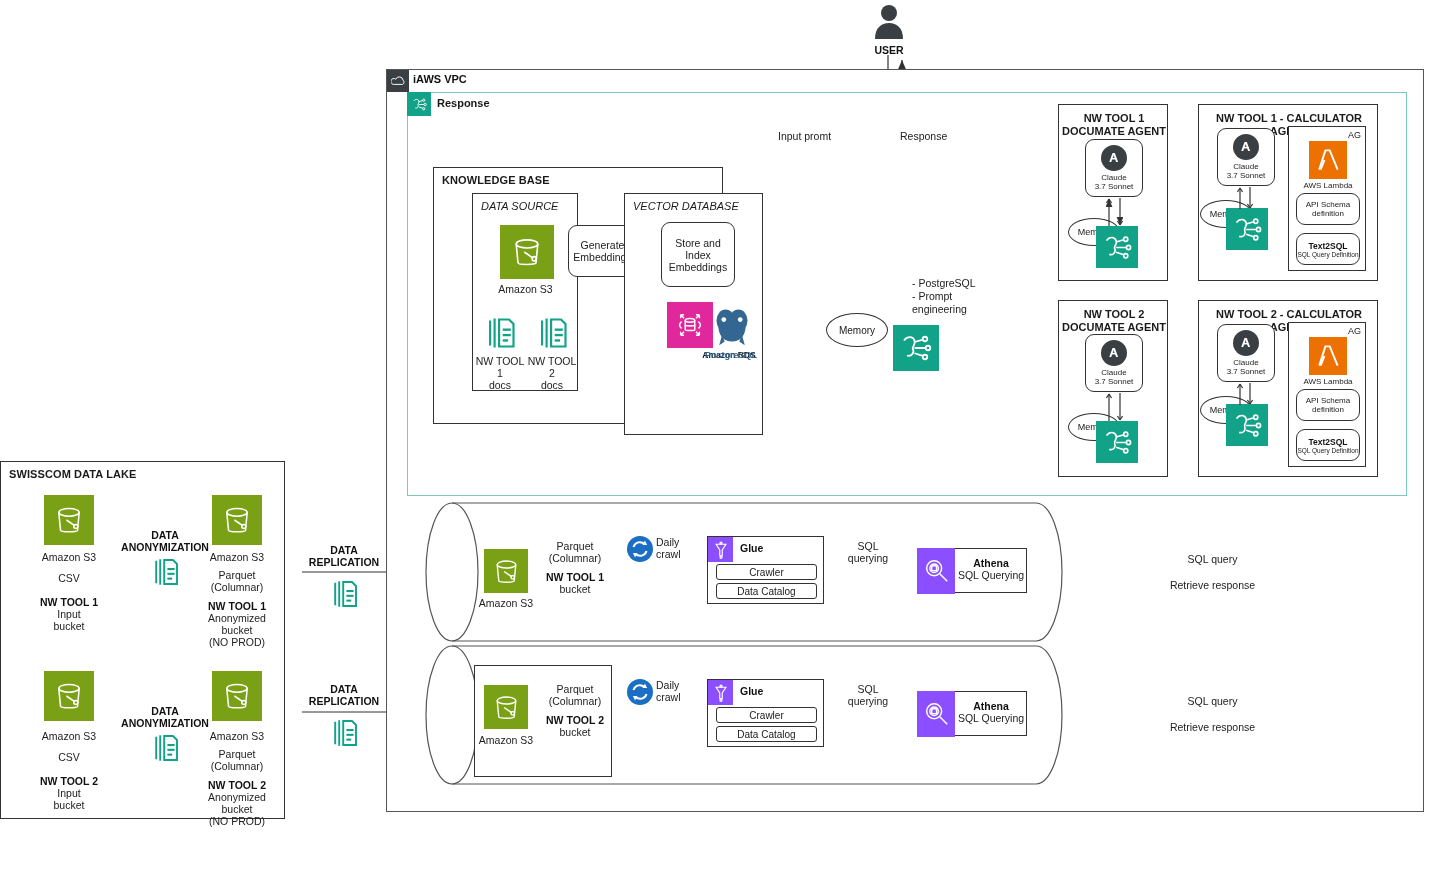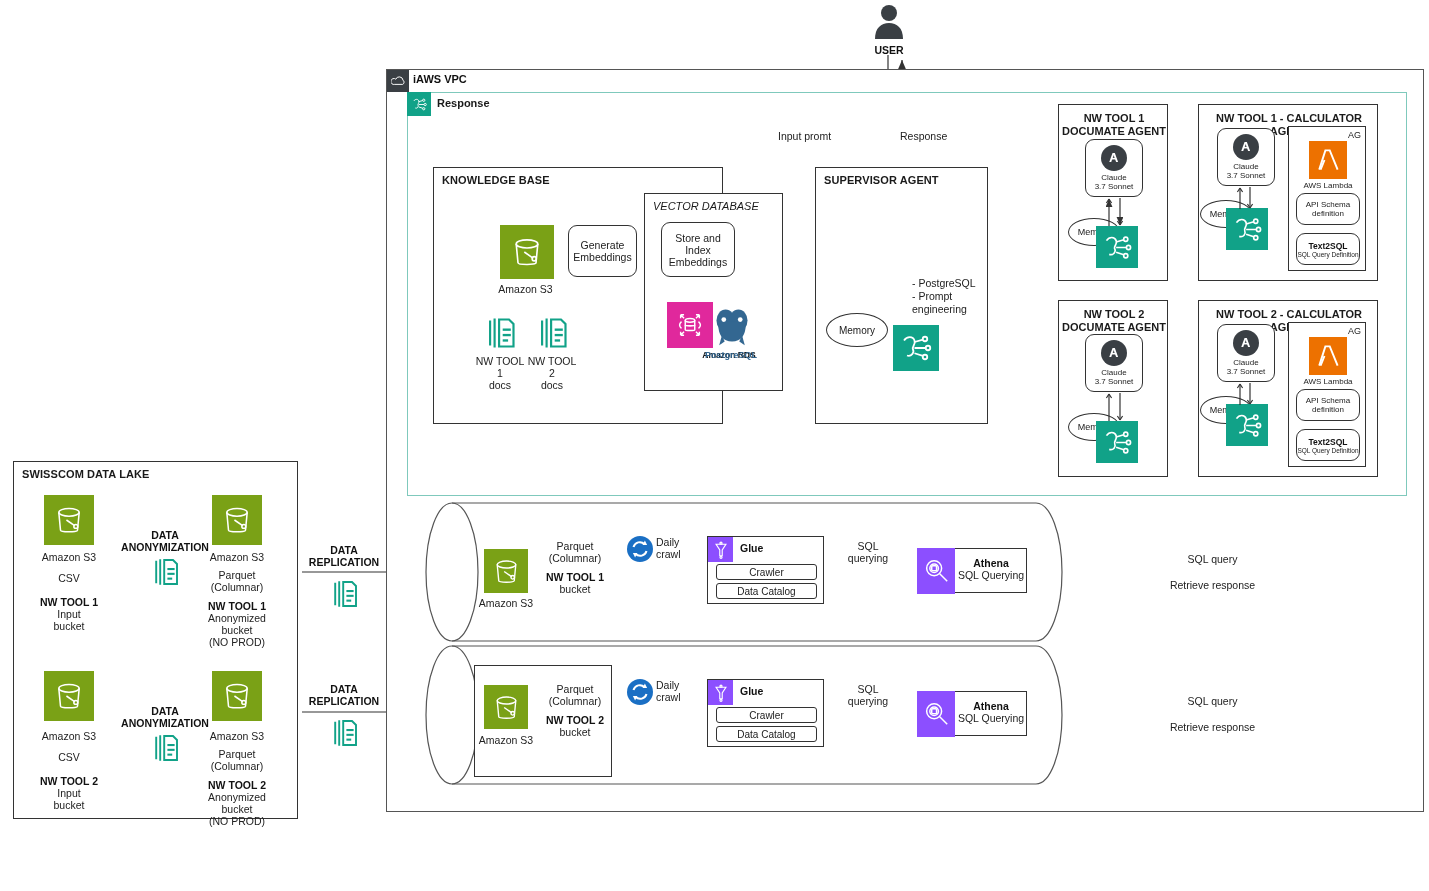--- a/index.html
+++ b/index.html
@@ -157,20 +157,23 @@
           </g>
         </svg>
     </div>
     <div class="bedrock-title">Response</div>
   </div>
 
   <div class="abs panel" style="left:433px; top:167px; width:290px; height:257px;">
     <div class="panel-title">KNOWLEDGE BASE</div>
   </div>
 
+  <div class="abs panel" style="left:472px; top:193px; width:106px; height:198px;">
+    <div class="panel-title-it">DATA SOURCE</div>
+  </div>
   <div class="abs tile s3" style="left:500px; top:225px; width:54px; height:54px;">
     <svg width="36" height="36" viewBox="0 0 40 40">
         <g fill="none" stroke="#fff" stroke-width="1.8">
           <ellipse cx="20" cy="11" rx="12" ry="4.5"></ellipse>
           <path d="M8,11 L10,32 C10,34.5 30,34.5 30,32 L32,11"></path>
           <path d="M17,20 L27,27"></path>
           <circle cx="28" cy="27.5" r="2.3"></circle>
         </g>
       </svg>
   </div>
@@ -209,24 +212,24 @@
   <div class="abs ctr lbl" style="left:525px; top:355px; width:54px;">
     <div>NW TOOL 2</div>
     <div>docs</div>
   </div>
 
   <div class="abs rbox" style="left:568px; top:225px; width:69px; height:52px; flex-direction:column;">
     <div class="lbl">Generate</div>
     <div class="lbl">Embeddings</div>
   </div>
 
-  <div class="abs panel" style="left:624px; top:193px; width:139px; height:198px;margin-left:20px;">
+  <div class="abs panel" style="left:624px; top:193px; width:139px; height:242px;">
     <div class="panel-title-it">VECTOR DATABASE</div>
   </div>
-  <div class="abs rbox" style="left:661px; top:222px; width:74px; height:55px; flex-direction:column;">
+  <div class="abs rbox" style="left:661px; top:222px; width:74px; height:65px; flex-direction:column;">
     <div class="lbl">Store and</div>
     <div class="lbl">Index</div>
     <div class="lbl">Embeddings</div>
   </div>
   <div class="abs tile rds" style="left:667px; top:302px; width:46px; height:46px;">
     <svg width="34" height="34" viewBox="0 0 40 40">
         <g fill="none" stroke="#fff" stroke-width="1.7">
           <ellipse cx="20" cy="14.5" rx="5.6" ry="2.2"></ellipse>
           <path d="M14.4,14.5 L14.4,25.5 C14.4,27 25.6,27 25.6,25.5 L25.6,14.5"></path>
           <path d="M14.4,20 C14.4,21.5 25.6,21.5 25.6,20"></path>
@@ -250,23 +253,20 @@
           <path d="M35,33 L38,44 L32,40 z"></path>
         </g>
         <g fill="#fff">
           <circle cx="15" cy="16" r="2.6"></circle>
           <circle cx="33" cy="16" r="2.6"></circle>
         </g>
       </svg>
   </div>
   <div class="abs" style="left:702px; top:350px; width:58px; text-align:center; font-size:9px; color:#336791; font-weight:600;">PostgreSQL</div>
 
-  <div class="abs panel" style="left:815px; top:167px; width:173px; height:257px;">
-    <div class="panel-title">SUPERVISOR AGENT</div>
-  </div>
   <div class="abs lbl" style="left:912px; top:277px; line-height:13px;">
     <div>- PostgreSQL</div>
     <div>- Prompt</div>
     <div>engineering</div>
   </div>
   <div class="abs cloudmem" style="left:826px; top:313px; width:62px; height:34px;">
     <span>Memory</span>
   </div>
   <div class="abs tile bedrock-tile" style="left:893px; top:325px; width:46px; height:46px;">
     <svg width="36" height="36" viewBox="0 0 24 24">
@@ -478,21 +478,21 @@
     <div class="abs rbox" style="left:7px; top:66px; width:64px; height:32px; flex-direction:column;">
       <div class="lbl-sm">API Schema</div>
       <div class="lbl-sm">definition</div>
     </div>
     <div class="abs rbox" style="left:7px; top:106px; width:64px; height:32px; flex-direction:column;">
       <div class="lbl-sm-b">Text2SQL</div>
       <div style="font-size:6.5px;">SQL Query Definition</div>
     </div>
   </div>
 
-  <div class="abs panel" style="left:13px; top:461px; width:285px; height:358px;">
+  <div class="abs panel" style="left:0; top:461px; width:285px; height:358px;">
     <div class="panel-title">SWISSCOM DATA LAKE</div>
   </div>
 
   <div class="abs tile s3" style="left:44px; top:495px; width:50px; height:50px;">
     <svg width="34" height="34" viewBox="0 0 40 40">
         <g fill="none" stroke="#fff" stroke-width="1.8">
           <ellipse cx="20" cy="11" rx="12" ry="4.5"></ellipse>
           <path d="M8,11 L10,32 C10,34.5 30,34.5 30,32 L32,11"></path>
           <path d="M17,20 L27,27"></path>
           <circle cx="28" cy="27.5" r="2.3"></circle>

